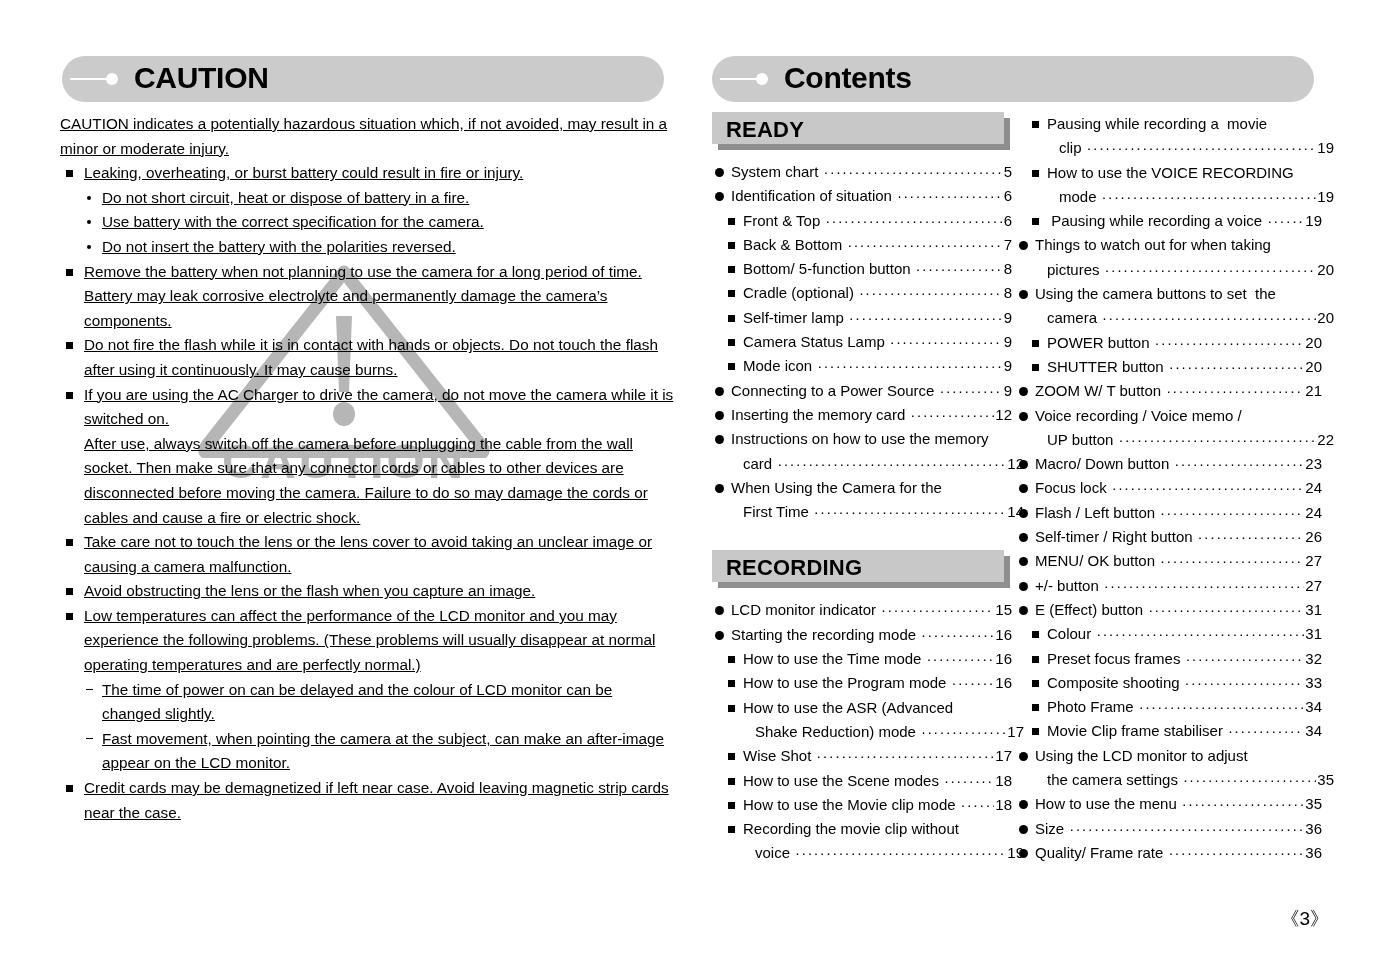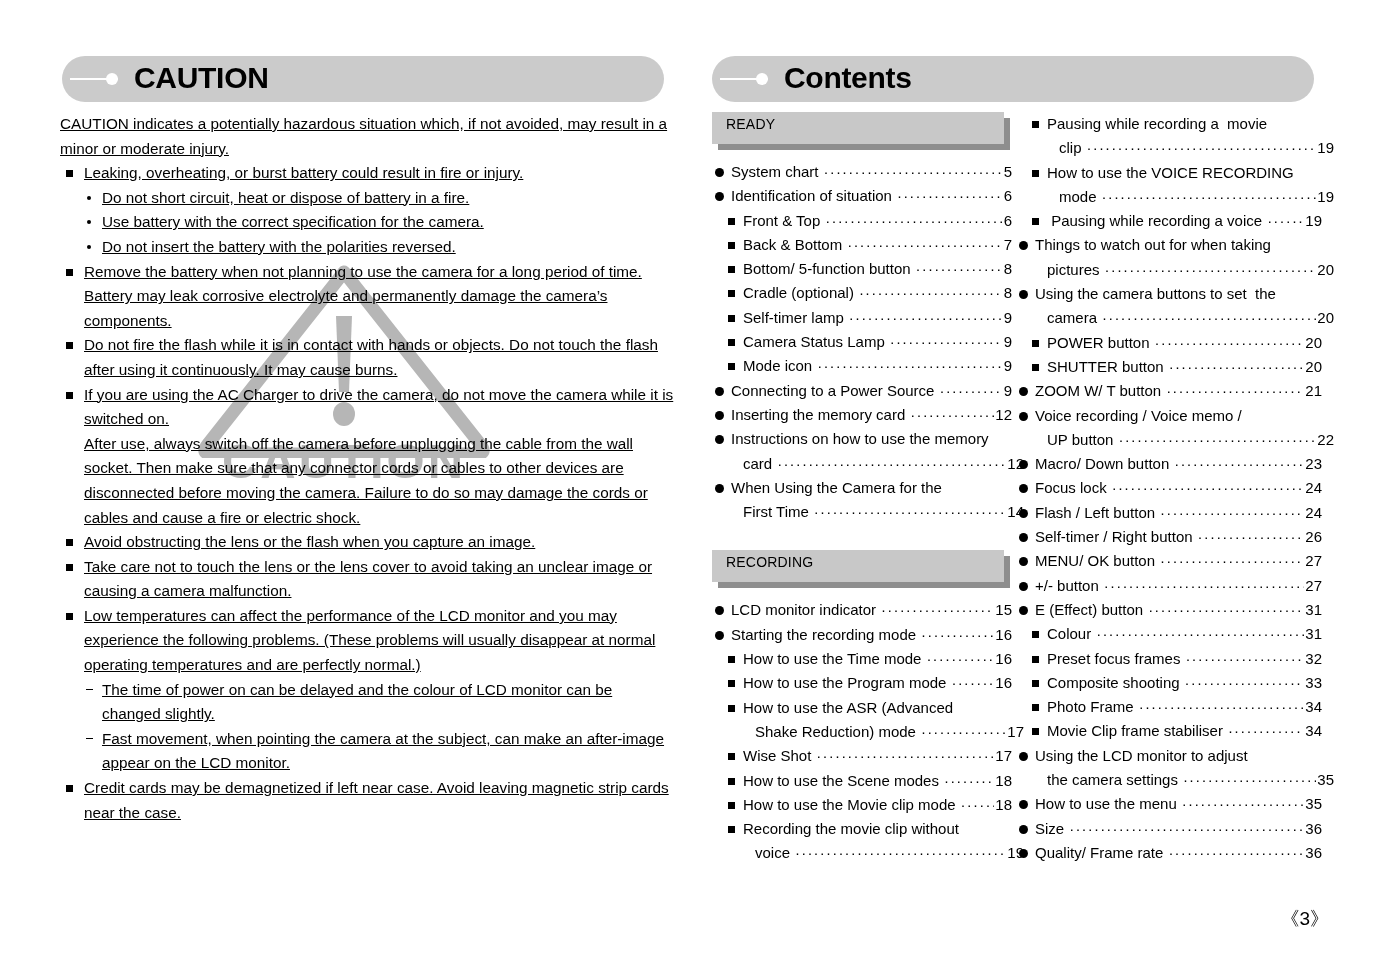--- a/index.html
+++ b/index.html
@@ -170,23 +170,23 @@
   .sec-head .shadow {
     position: absolute;
     left: 6px; top: 6px;
     width: 292px;
     height: 32px;
     background: #8e8e8e;
   }
   .sec-head .label {
     position: absolute;
     left: 14px;
-    top: 0;
-    font-size: 14px;
-    font-weight: normal;
+    top: 6px;
+    font-size: 22px;
+    font-weight: bold;
     letter-spacing: 0.2px;
     z-index: 2;
   }
 
   .toc-item {
     position: relative;
     padding-left: 19px;
     margin: 0;
   }
   .toc-item.lvl2 { padding-left: 31px; }
@@ -269,22 +269,22 @@
     <div class="c-para">CAUTION indicates a potentially hazardous situation which, if not avoided, may result in a minor or moderate injury.</div>
     <div id="caution-items">
         <div class="c-li"><span class="sq"></span><span>Leaking, overheating, or burst battery could result in fire or injury.</span></div>
         <div class="c-sub"><span class="dt"></span><span>Do not short circuit, heat or dispose of battery in a fire.</span></div>
         <div class="c-sub"><span class="dt"></span><span>Use battery with the correct specification for the camera.</span></div>
         <div class="c-sub"><span class="dt"></span><span>Do not insert the battery with the polarities reversed.</span></div>
         <div class="c-li"><span class="sq"></span><span>Remove the battery when not planning to use the camera for a long period of time. Battery may leak corrosive electrolyte and permanently damage the camera’s components.</span></div>
         <div class="c-li"><span class="sq"></span><span>Do not fire the flash while it is in contact with hands or objects. Do not touch the flash after using it continuously. It may cause burns.</span></div>
         <div class="c-li"><span class="sq"></span><span>If you are using the AC Charger to drive the camera, do not move the camera while it is switched on.</span></div>
         <div class="c-cont"><span>After use, always switch off the camera before unplugging the cable from the wall socket. Then make sure that any connector cords or cables to other devices are disconnected before moving the camera. Failure to do so may damage the cords or cables and cause a fire or electric shock.</span></div>
+        <div class="c-li"><span class="sq"></span><span>Take care not to touch the lens or the lens cover to avoid taking an unclear image or causing a camera malfunction.</span></div>
         <div class="c-li"><span class="sq"></span><span>Avoid obstructing the lens or the flash when you capture an image.</span></div>
-        <div class="c-li"><span class="sq"></span><span>Take care not to touch the lens or the lens cover to avoid taking an unclear image or causing a camera malfunction.</span></div>
         <div class="c-li"><span class="sq"></span><span>Low temperatures can affect the performance of the LCD monitor and you may experience the following problems. (These problems will usually disappear at normal operating temperatures and are perfectly normal.)</span></div>
         <div class="c-dash"><span class="dsh"></span><span>The time of power on can be delayed and the colour of LCD monitor can be changed slightly.</span></div>
         <div class="c-dash"><span class="dsh"></span><span>Fast movement, when pointing the camera at the subject, can make an after-image appear on the LCD monitor.</span></div>
         <div class="c-li"><span class="sq"></span><span>Credit cards may be demagnetized if left near case. Avoid leaving magnetic strip cards near the case.</span></div>
       </div>
   </div>
 
   <div class="banner" id="banner-contents">
     <span class="banner-rule"></span>
     <span class="banner-dot"></span>

